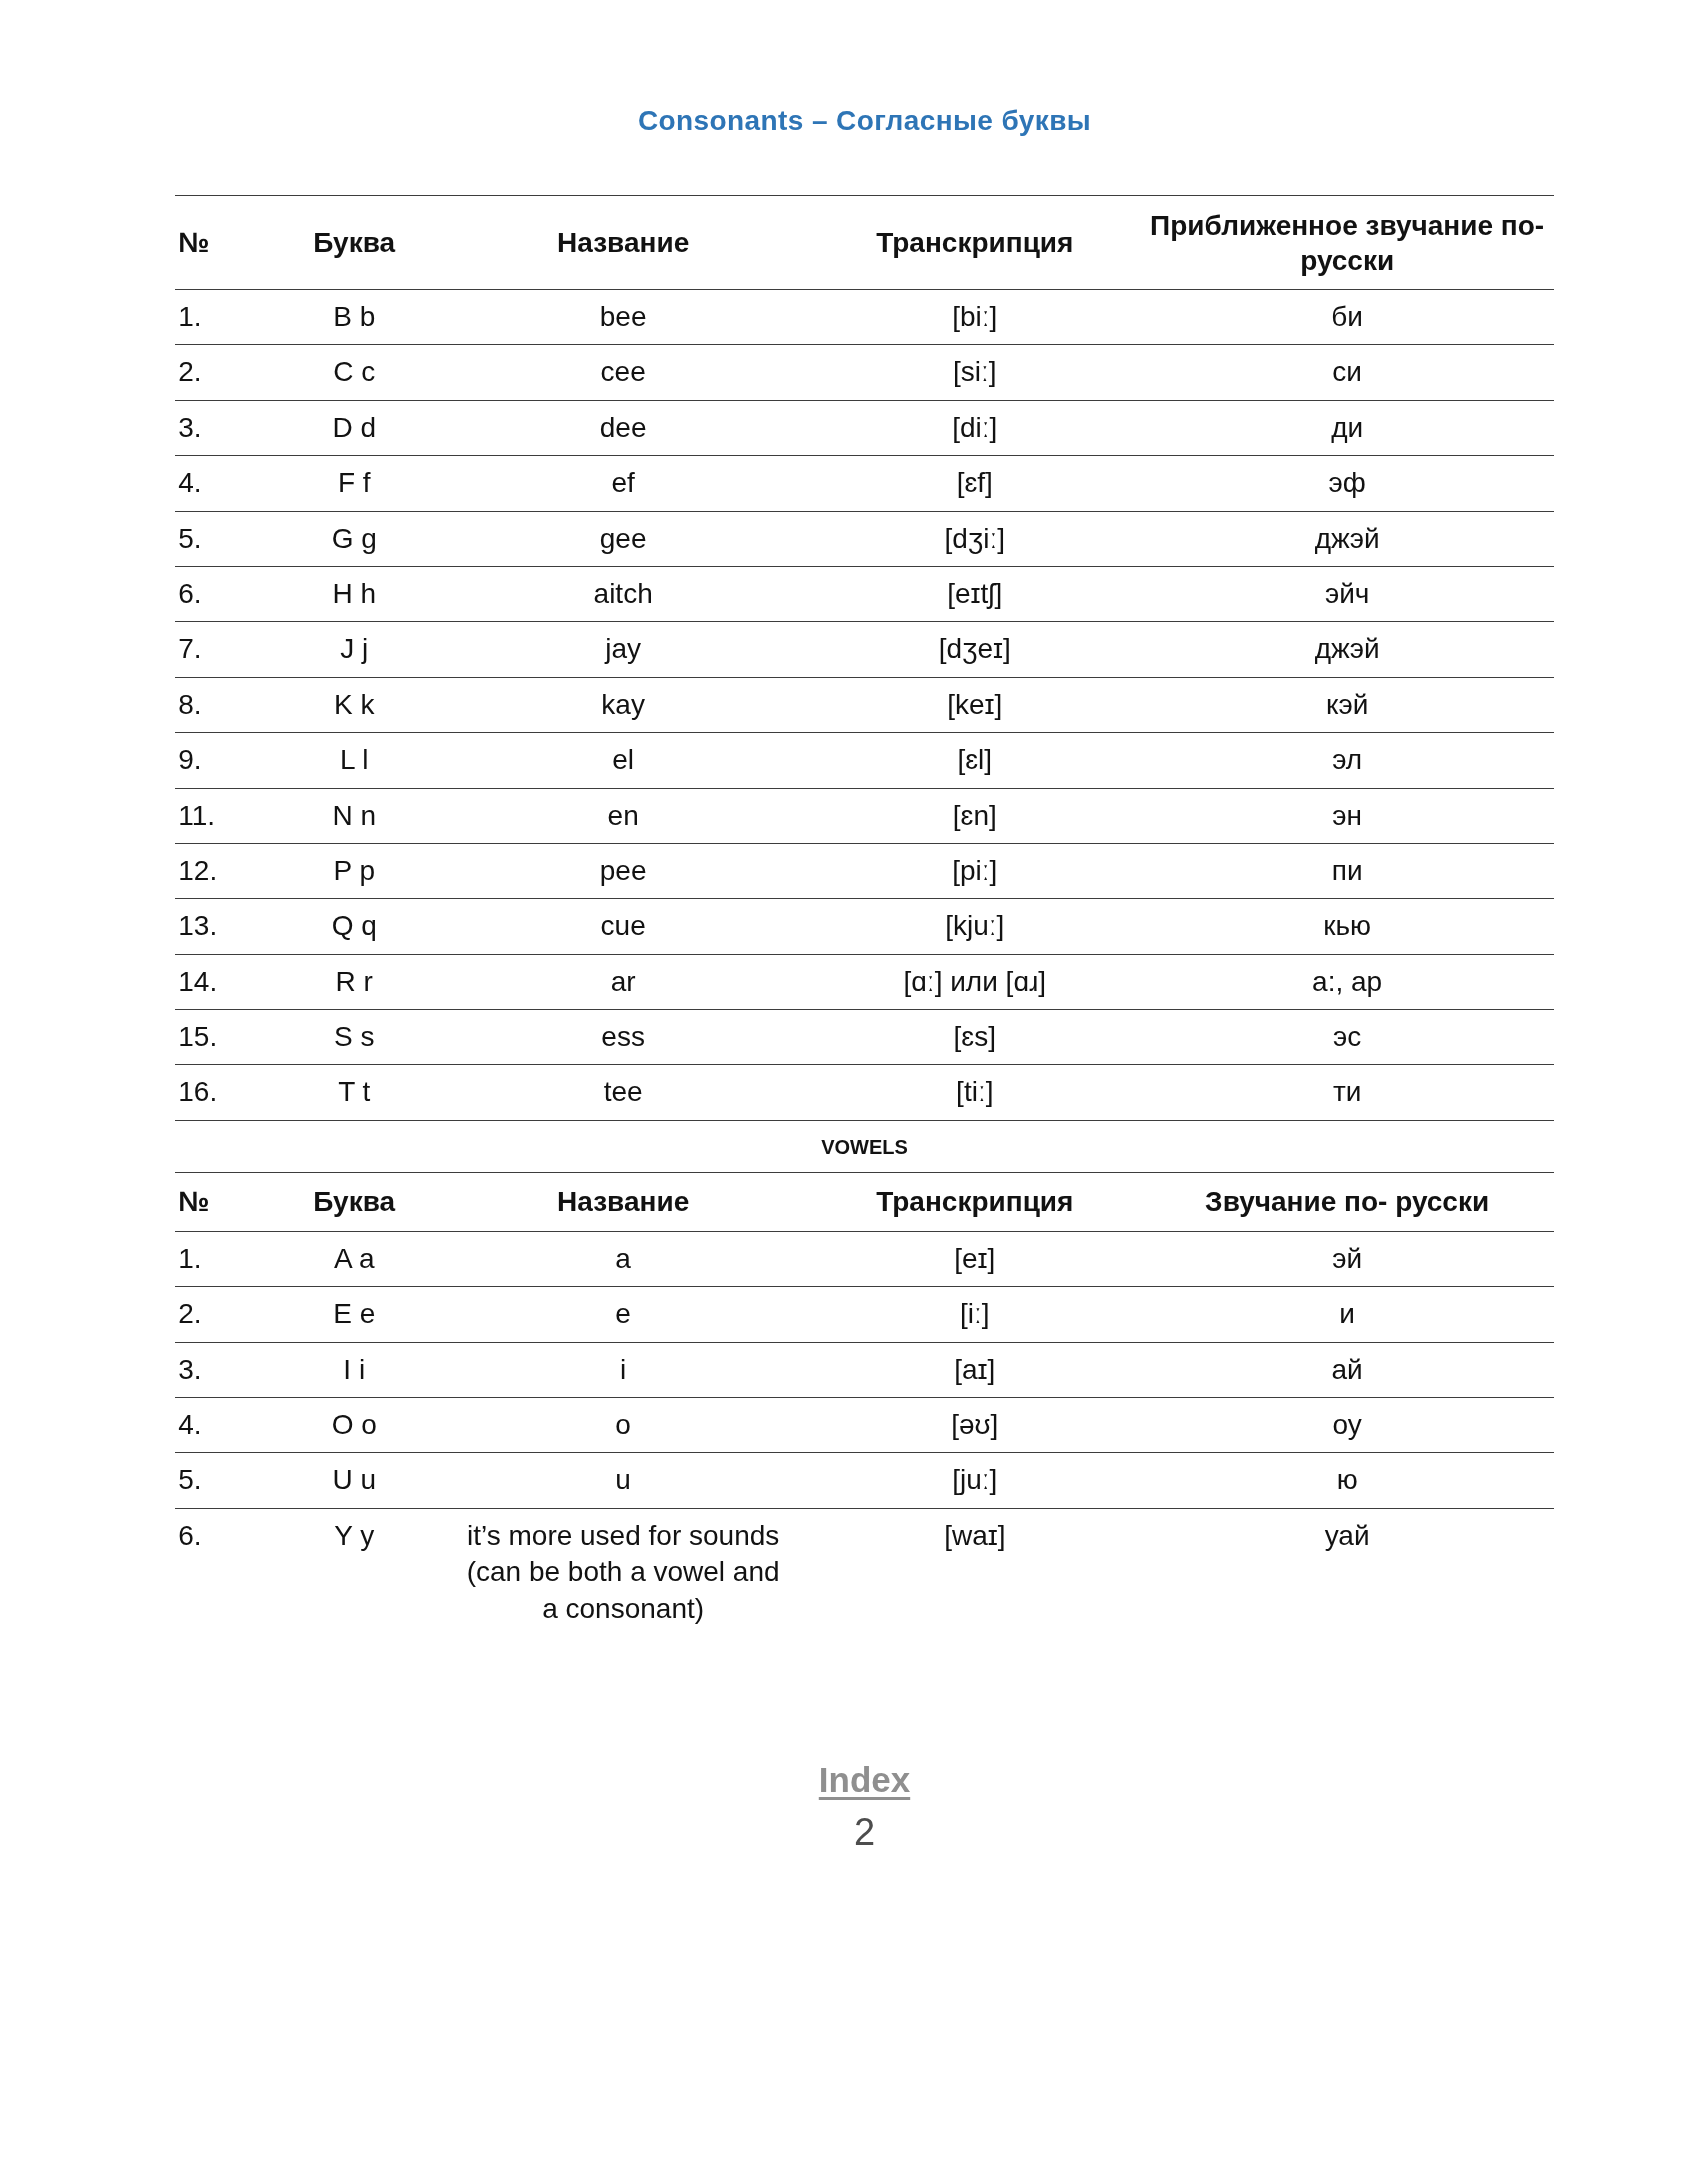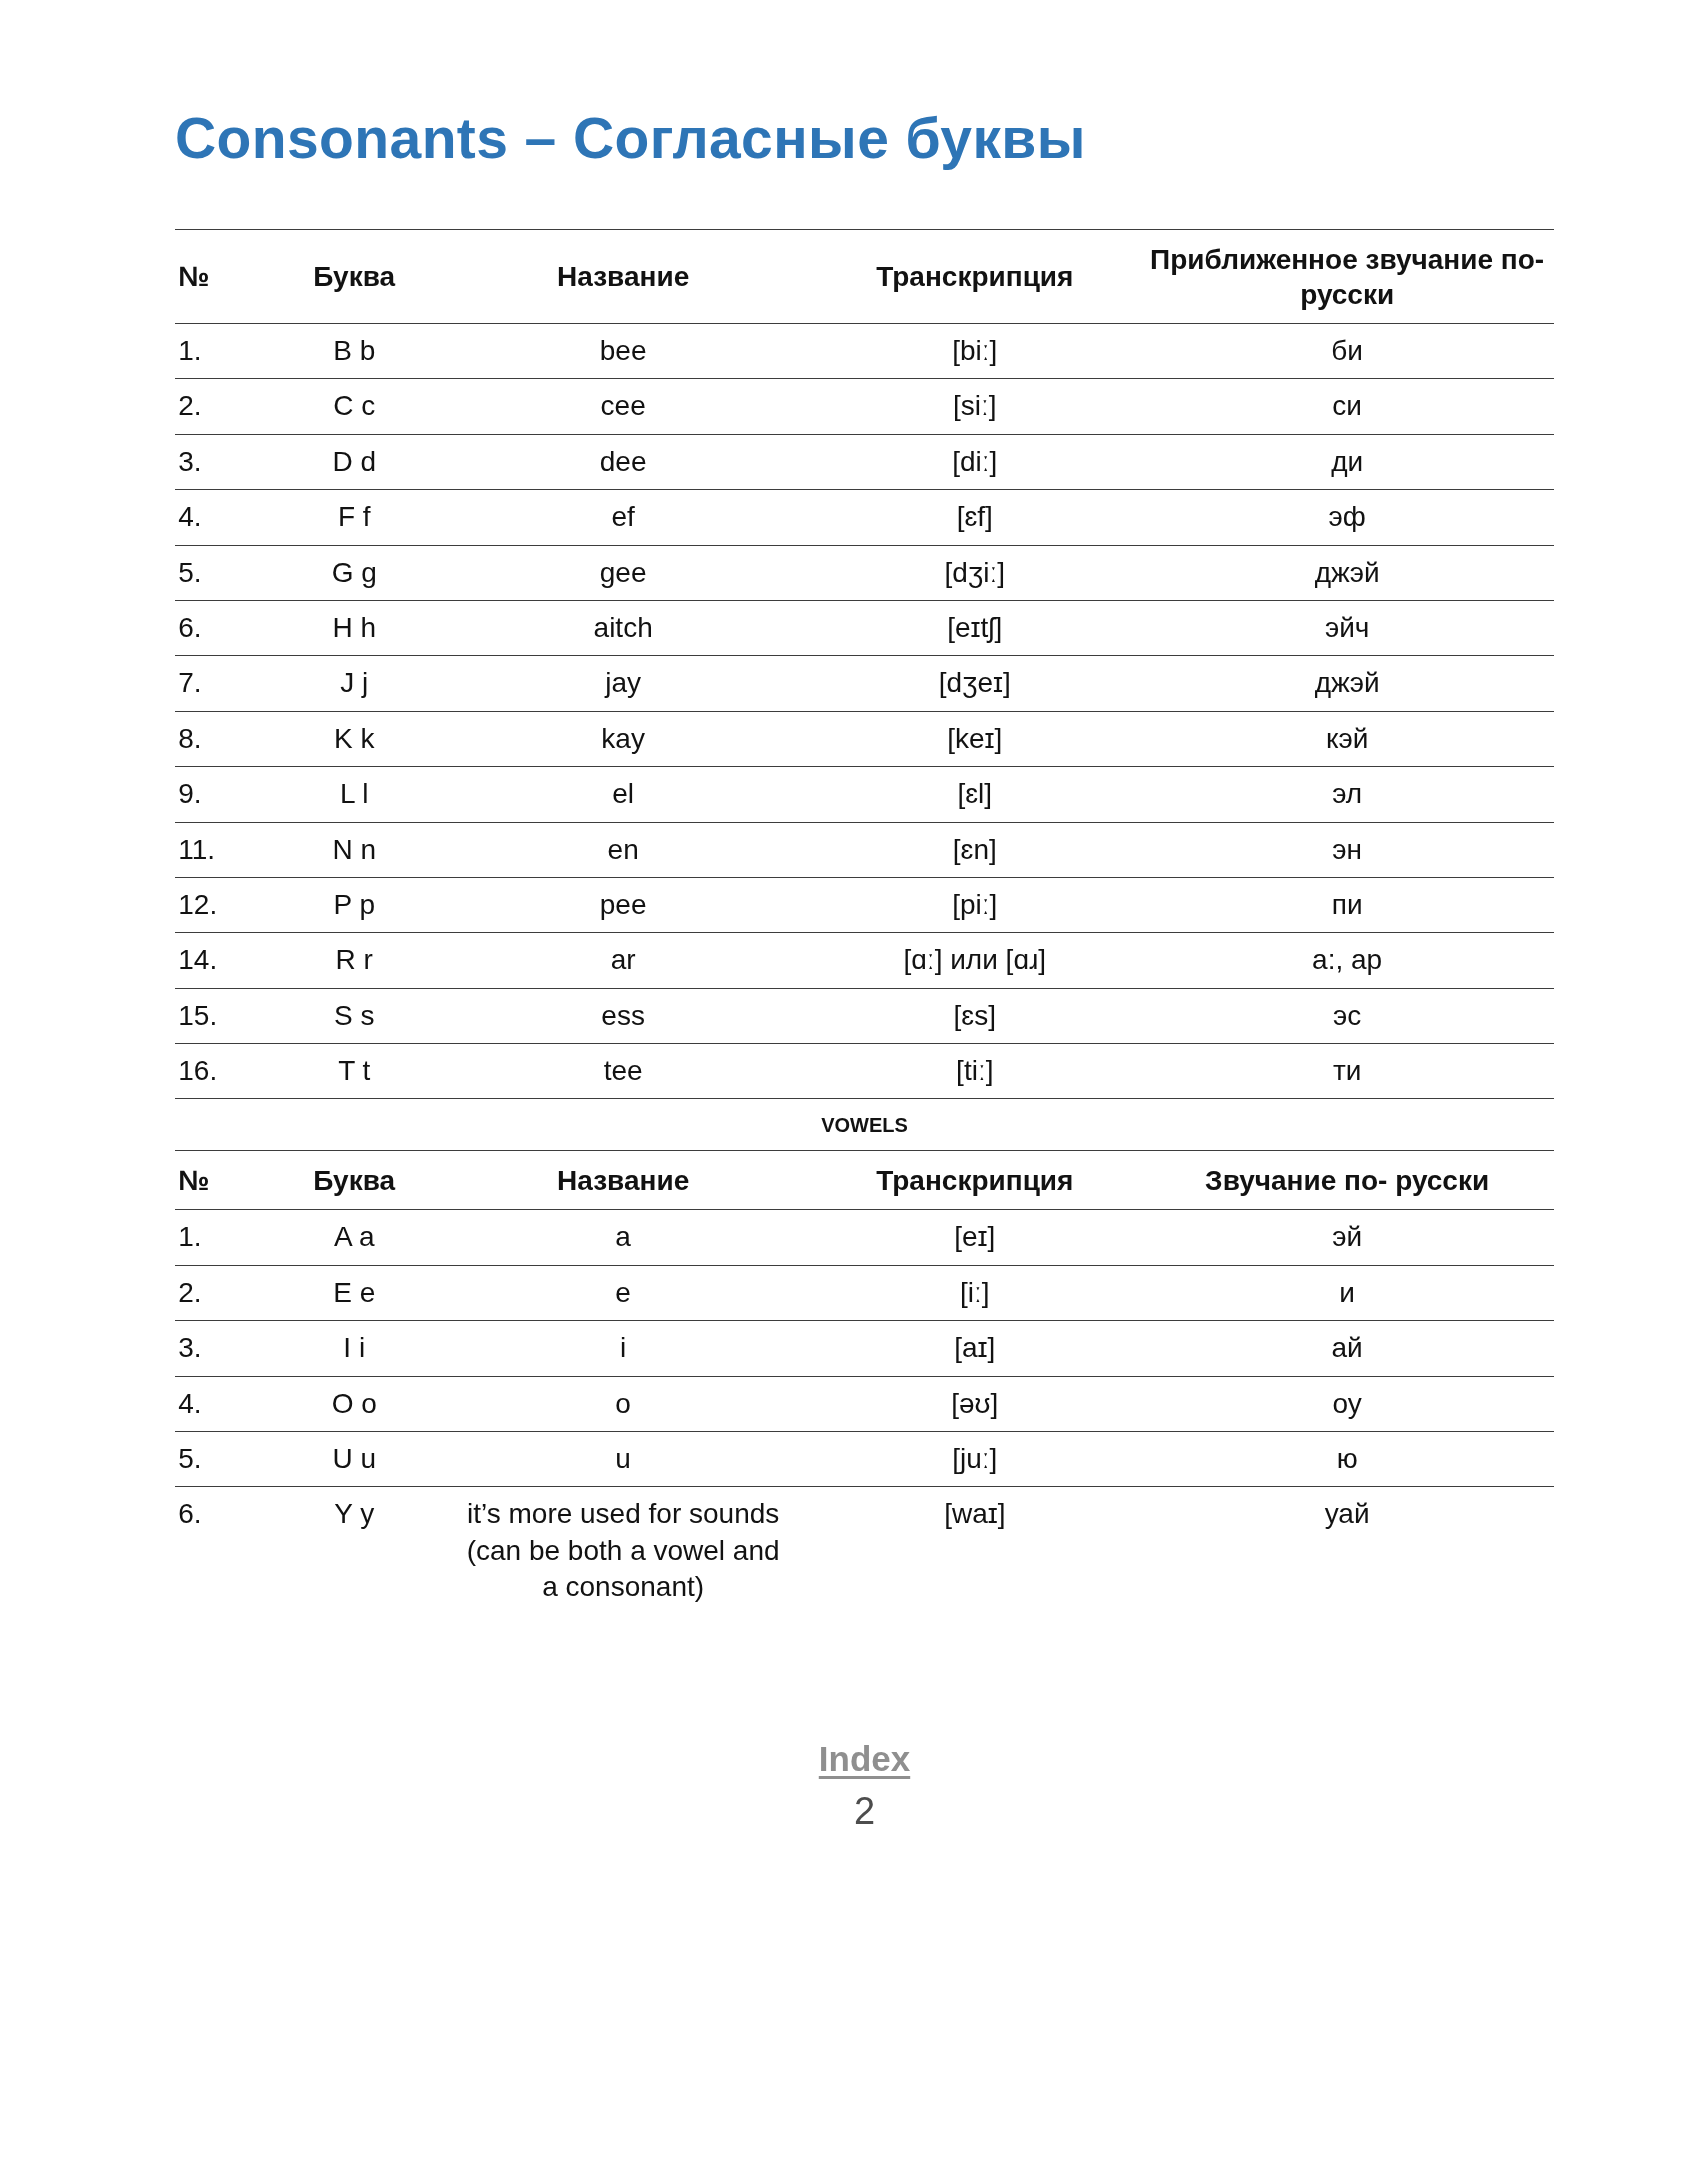--- a/index.html
+++ b/index.html
@@ -8,22 +8,23 @@
     width: 1687px;
     height: 2183px;
     font-family: "Liberation Sans", "DejaVu Sans", sans-serif;
     color: #121212;
     overflow: hidden;
   }
   .content {
     padding: 105px 133px 0 175px;
   }
   h1.title {
+    text-align: center;
     color: #2E75B6;
-    font-size: 57px;
+    font-size: 28px;
     font-weight: bold;
     letter-spacing: 0.4px;
     margin-bottom: 58px;
   }
   table.tbl {
     width: 100%;
     border-collapse: collapse;
     font-size: 28px;
     table-layout: fixed;
   }
@@ -180,20 +181,27 @@
         </tr>
 
         <tr>
           <td class="col-num">12.</td>
           <td>P p</td>
           <td>pee</td>
           <td>[piː]</td>
           <td>пи</td>
         </tr>
 
+        <tr>
+          <td class="col-num">13.</td>
+          <td>Q q</td>
+          <td>cue</td>
+          <td>[kjuː]</td>
+          <td>кью</td>
+        </tr>
 
         <tr>
           <td class="col-num">14.</td>
           <td>R r</td>
           <td>ar</td>
           <td>[ɑː] или [ɑɹ]</td>
           <td>а:, ар</td>
         </tr>
 
         <tr>

